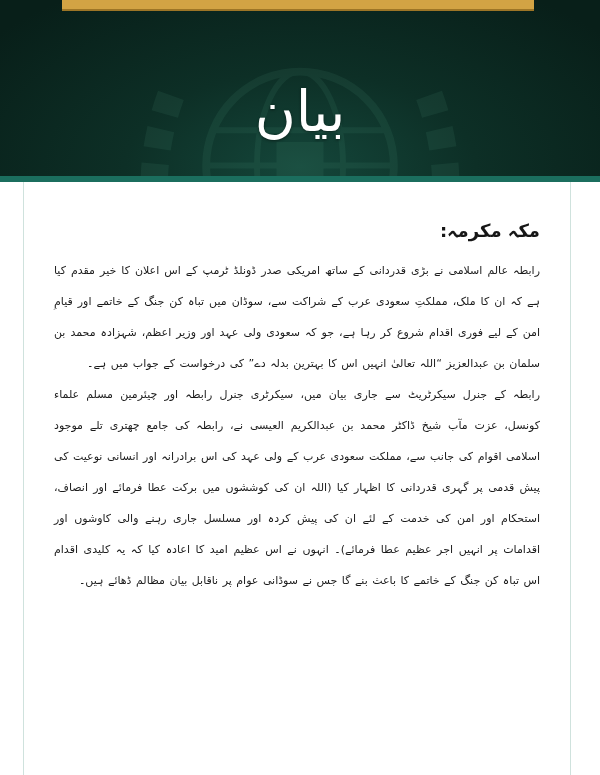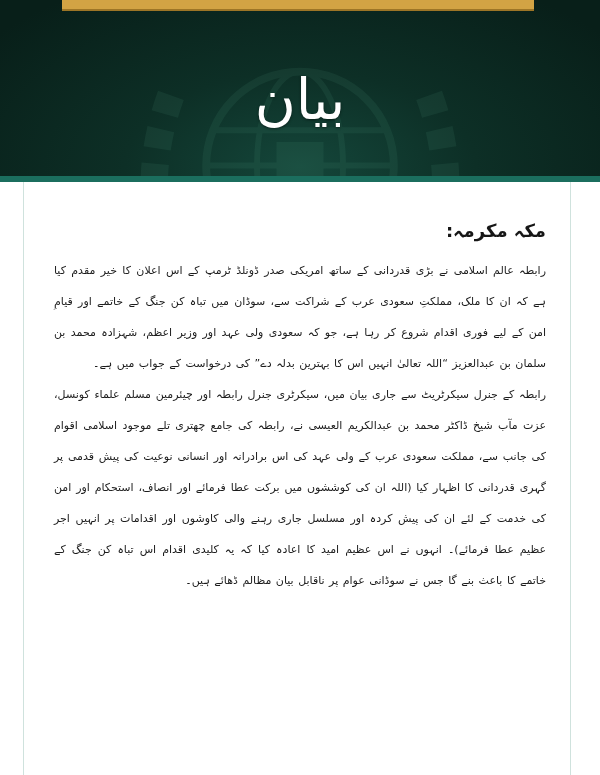--- a/index.html
+++ b/index.html
@@ -19,34 +19,34 @@
   }
   .gold-bar{
     position:absolute;top:0;left:62px;width:472px;height:9px;
     background:#d2a344;border-bottom:2px solid #9d7526;
   }
   .watermark{
     position:absolute;top:-30px;left:50%;transform:translateX(-50%);
     width:430px;height:430px;opacity:0.10;pointer-events:none;
   }
   .header-title{
-    position:absolute;top:72px;left:0;width:100%;
+    position:absolute;top:84px;left:0;width:100%;
     margin:0;text-align:center;
     color:#ffffff;font-size:56px;font-weight:400;line-height:1;
     font-family:"DejaVu Serif","DejaVu Sans",serif;
     text-shadow:0 1px 3px rgba(0,0,0,.45);
   }
   .teal-band{width:600px;height:6px;background:#1b6e5e;}
 
   
   .card{
     position:absolute;top:182px;left:23px;right:29px;bottom:0;
     background:#ffffff;
     border-left:1px solid #cfe2dd;border-right:1px solid #cfe2dd;
-    padding:38px 24px 0 30px;
+    padding:38px 30px 0 30px;
     box-sizing:border-box;
   }
   .location-heading{
     margin:0 0 14px 0;
     font-size:18px;font-weight:700;color:#161616;
     text-align:right;
   }
   .statement-paragraph{
     margin:0;
     font-size:11px;line-height:31px;color:#1c1c1c;

